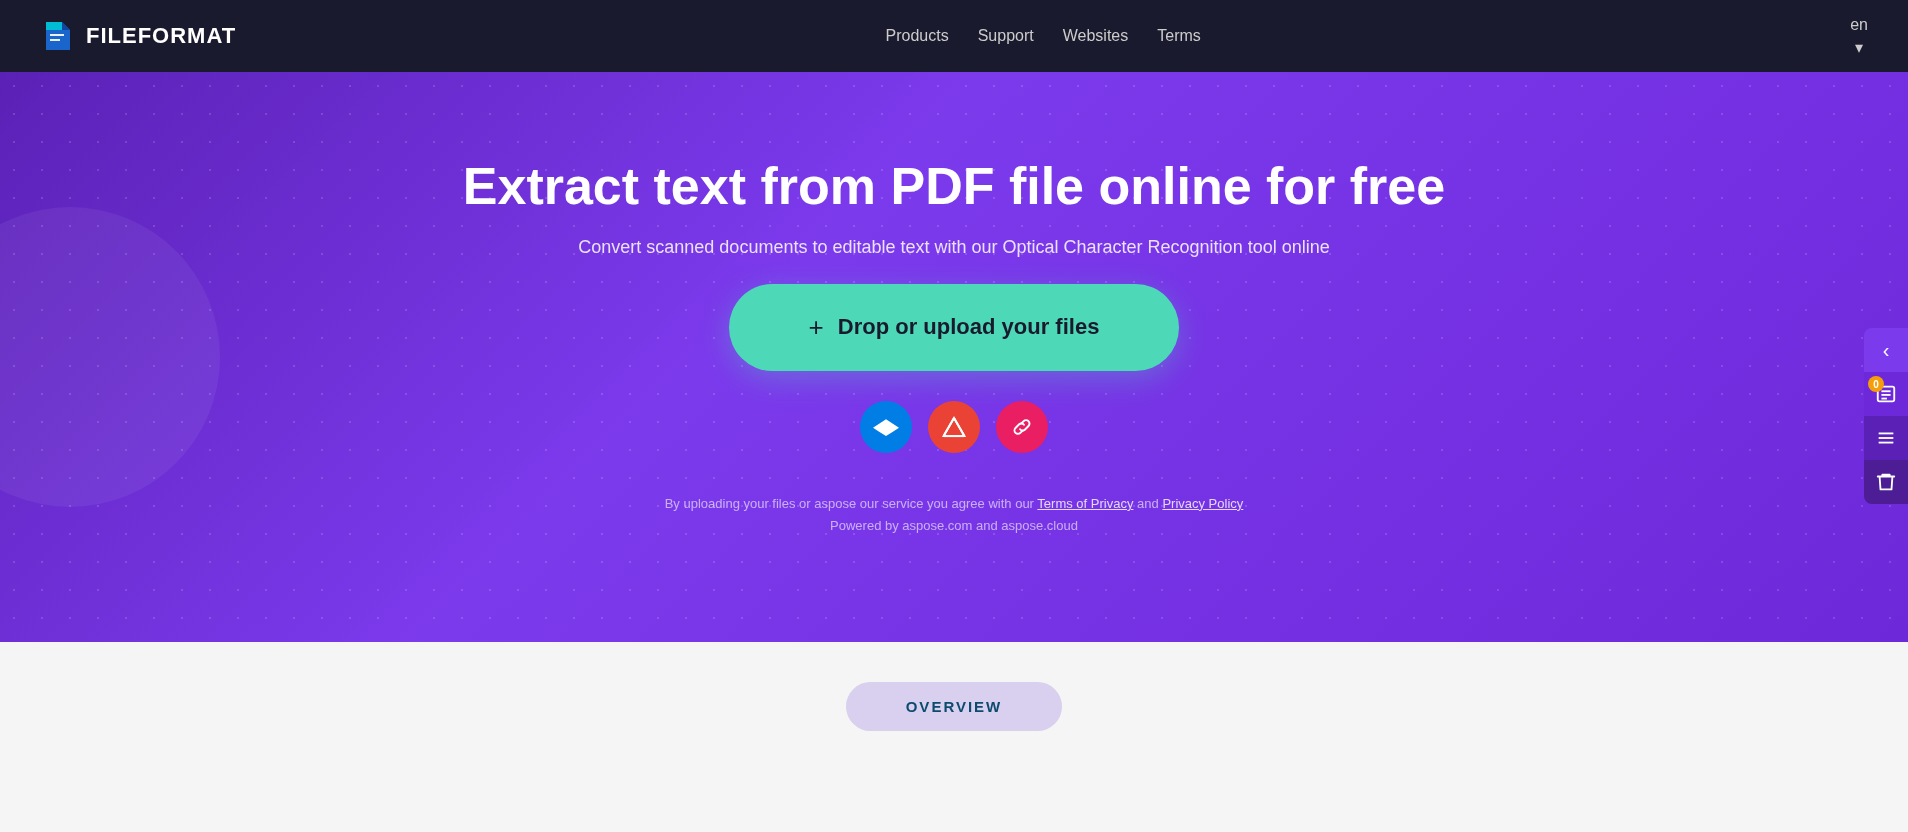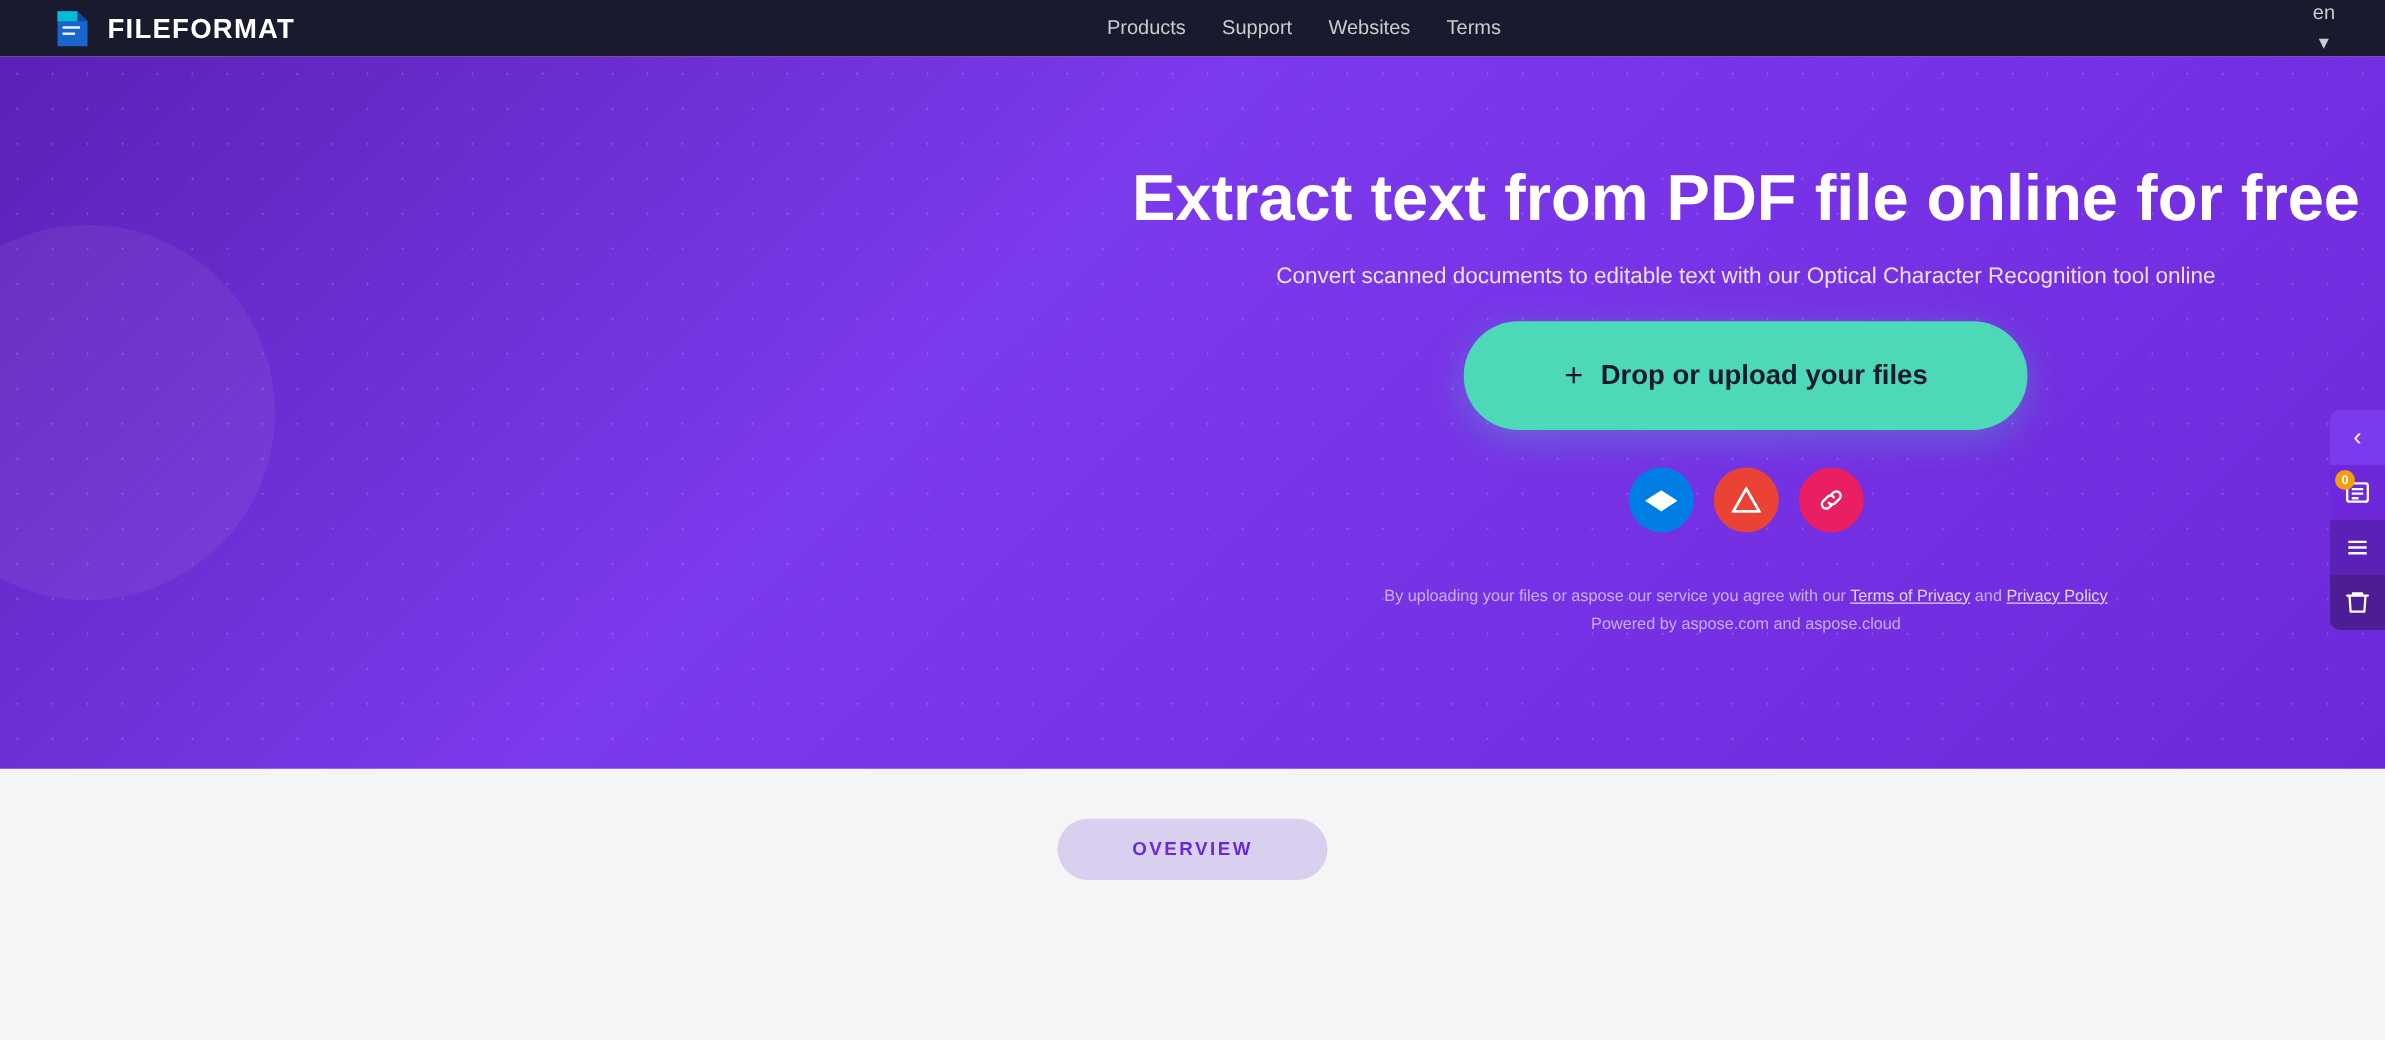--- a/index.html
+++ b/index.html
@@ -1,21 +1,21 @@
 <!DOCTYPE html>
 <html><head>
   <meta charset="utf-8">
   <style>
     * { margin: 0; padding: 0; box-sizing: border-box; }
     body { font-family: 'Segoe UI', Arial, sans-serif; width: 1908px; overflow-x: hidden; }
 
     
     .navbar {
       background: #1a1a2e;
-      height: 45px;
+      height: 72px;
       display: flex;
       align-items: center;
       justify-content: space-between;
       padding: 0 40px;
       position: relative;
       z-index: 10;
     }
     .navbar-logo {
       display: flex;
       align-items: center;
@@ -51,21 +51,21 @@
       gap: 4px;
       flex-direction: column;
     }
 
     
     .hero {
       background: linear-gradient(135deg, #5b21b6 0%, #7c3aed 40%, #6d28d9 100%);
       min-height: 570px;
       display: flex;
       flex-direction: column;
-      align-items: flex-end;
+      align-items: center;
       justify-content: center;
       position: relative;
       overflow: hidden;
       padding: 60px 20px 80px;
     }
 
     
     .hero::before {
       content: '';
       position: absolute;
@@ -174,21 +174,21 @@
     }
 
     
     .overview-btn {
       background: #d8d0ee;
       border: none;
       border-radius: 50px;
       padding: 16px 60px;
       font-size: 15px;
       font-weight: 700;
-      color: #6d28d9;
+      color: #0c4a6e;
       letter-spacing: 2px;
       cursor: pointer;
       text-transform: uppercase;
     }
 
     
     .sidebar-right {
       position: fixed;
       right: 0;
       top: 50%;

